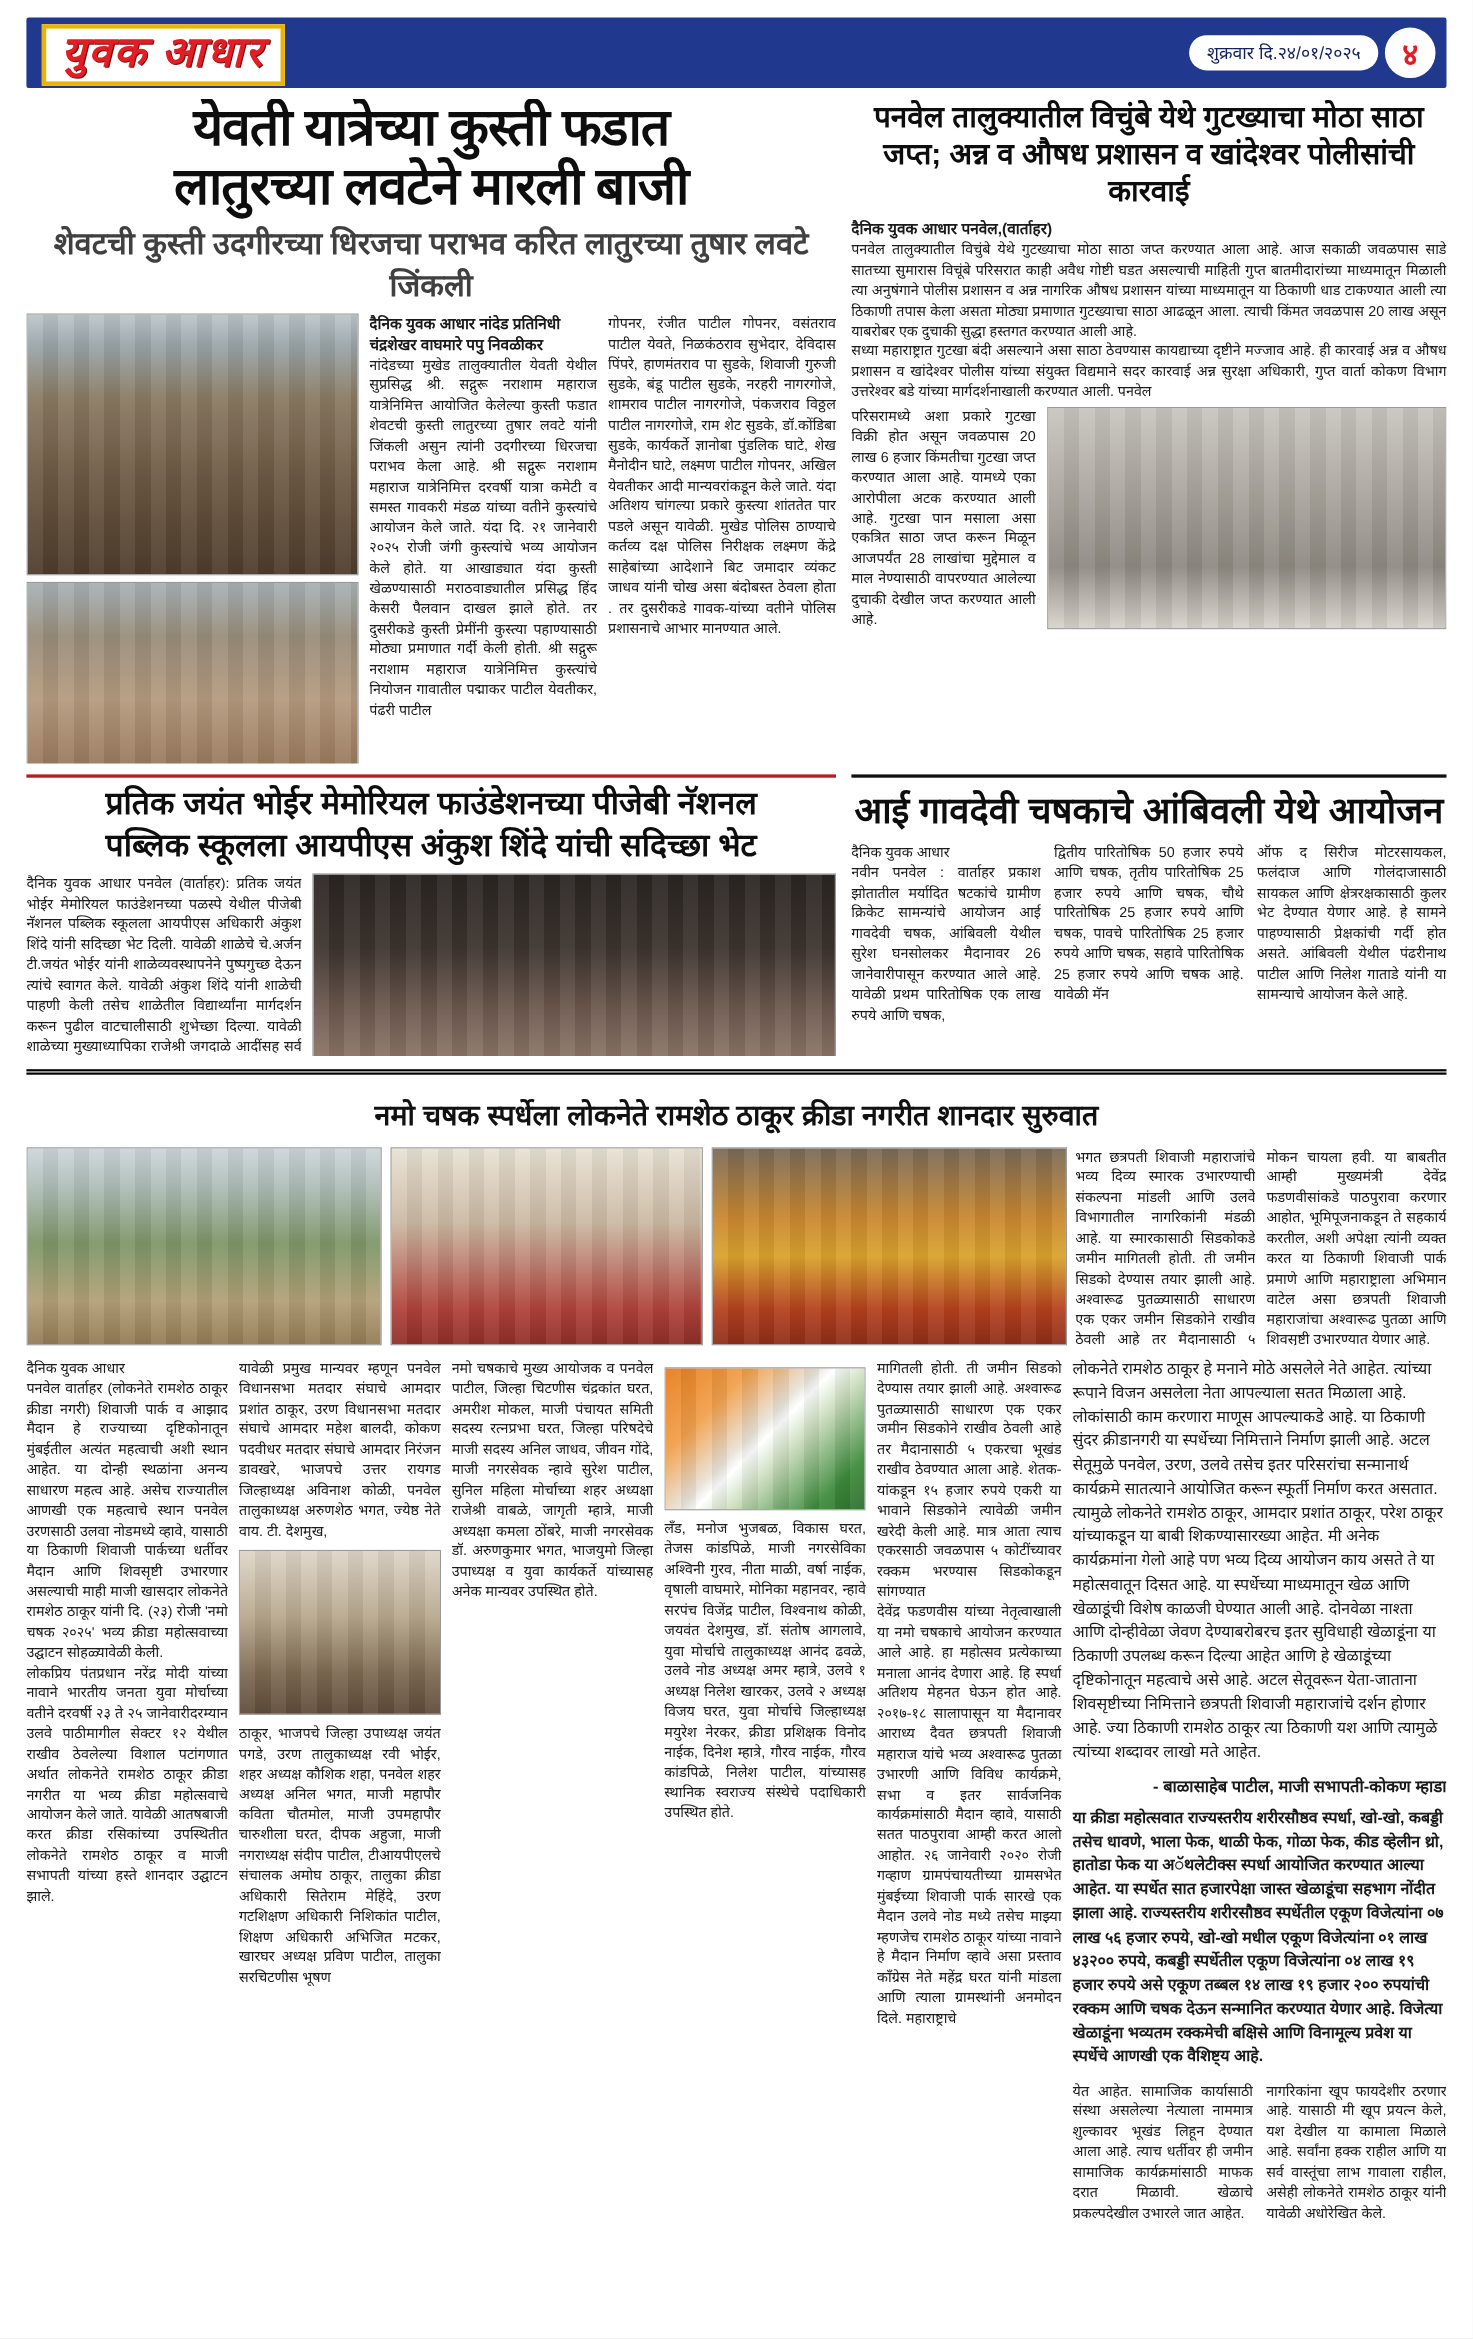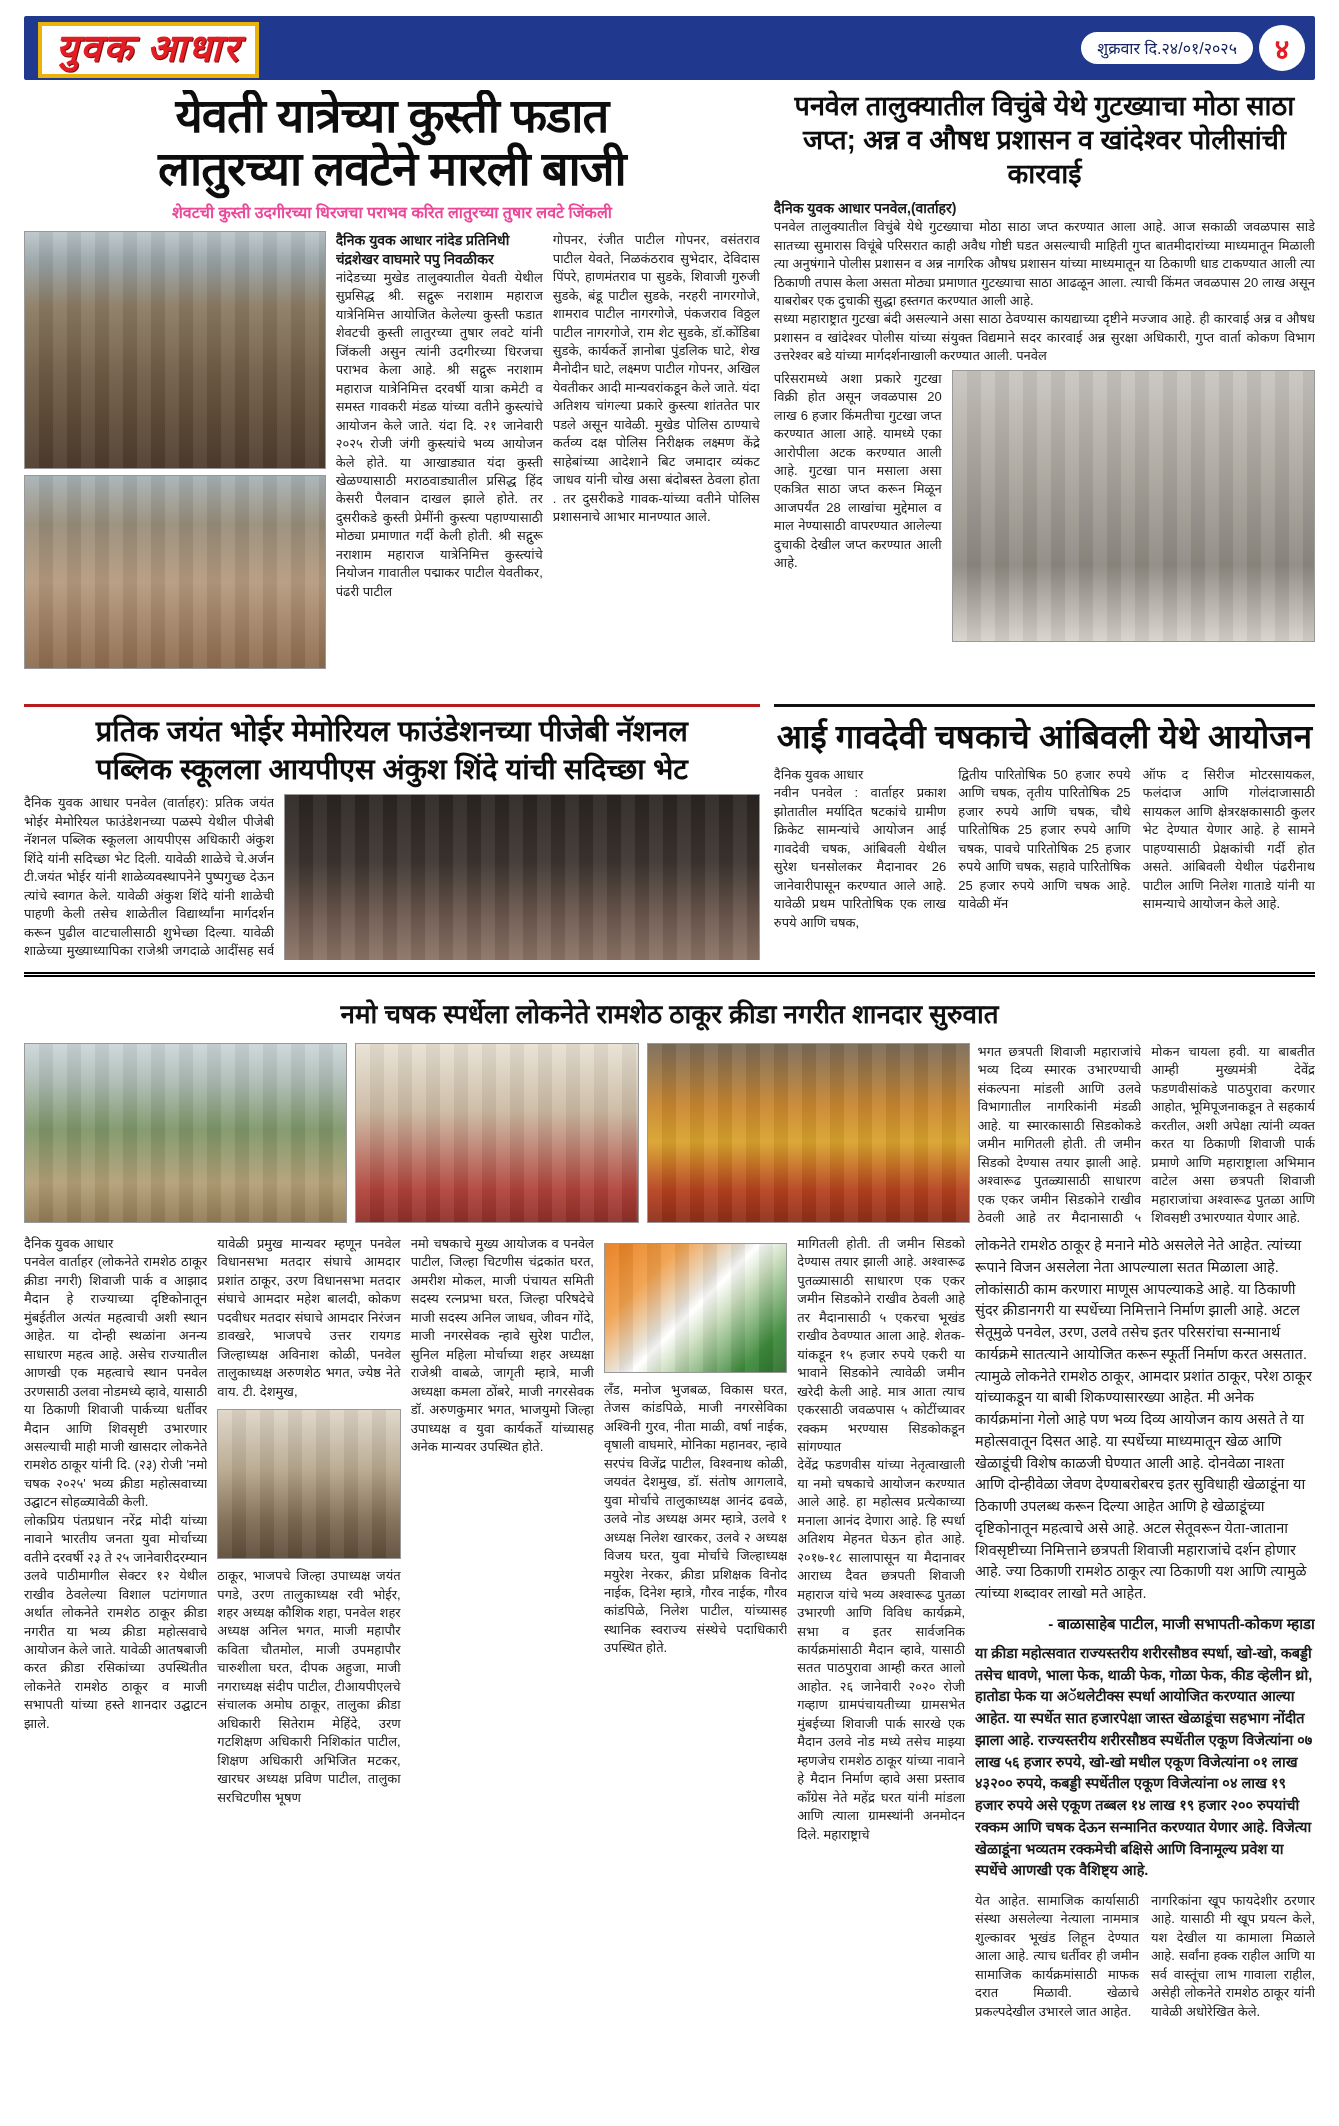--- a/index.html
+++ b/index.html
@@ -42,34 +42,34 @@
   .photo .sheen { position:absolute; inset:0;
     background:repeating-linear-gradient(90deg, rgba(255,255,255,.06) 0 14px, rgba(0,0,0,.05) 14px 28px); }
   
   .top { display:flex; gap:14px; margin-top:10px; height:604px; }
   .art-wrestling { width:57%; overflow:hidden; }
   .headline-xl {
     font-size:47px; font-weight:900; line-height:1.12; color:#0d0d0d;
     letter-spacing:-1px; text-align:center;
   }
   .subhead-1 {
-    font-size:16px; font-weight:800; margin-top:6px; text-align:center; color:#ec4899;
+    font-size:28px; font-weight:800; margin-top:6px; text-align:center; color:#404040;
   }
   .wrestling-body { display:flex; gap:10px; margin-top:8px; height:438px; }
   .w-photo-col { width:41%; display:flex; flex-direction:column; gap:6px; }
   .w-photo1 { height:238px;
     background:linear-gradient(180deg,#bcc7cb 0%,#9aa5a8 12%,#8a7a62 32%,#6e5a44 62%,#4e3c2c 100%); }
   .w-photo2 { flex:1;
     background:linear-gradient(180deg,#a7b2b5 0%,#988d7a 25%,#b59a7e 55%,#8d6b4e 100%); }
   .w-text { flex:1; display:flex; gap:10px; overflow:hidden; }
   .w-col { flex:1; overflow:hidden; }
   .art-gutkha { flex:1; overflow:hidden; }
   .headline-l { font-size:27px; font-weight:800; line-height:1.25; text-align:center; color:#0d0d0d; }
   .gutkha-body { margin-top:8px; }
-  .gutkha-bottom { display:flex; gap:10px; margin-top:4px; height:272px; }
+  .gutkha-bottom { display:flex; gap:10px; margin-top:4px; height:202px; }
   .g-col { width:31%; overflow:hidden; }
   .g-photo { flex:1;
     background:linear-gradient(180deg,#c9c5bf 0%,#a9a49c 40%,#8e8a82 72%,#d8d4cc 100%); }
   
   .middle { display:flex; gap:14px; margin-top:10px; height:256px; }
   .art-school { width:57%; border-top:3px solid #b91c1c; padding-top:6px; overflow:hidden; }
   .headline-m { font-size:29px; font-weight:800; line-height:1.3; text-align:center; color:#0d0d0d; }
   .school-body { display:flex; gap:10px; margin-top:6px; height:168px; }
   .school-text { width:34%; overflow:hidden; }
   .school-photo { flex:1;

